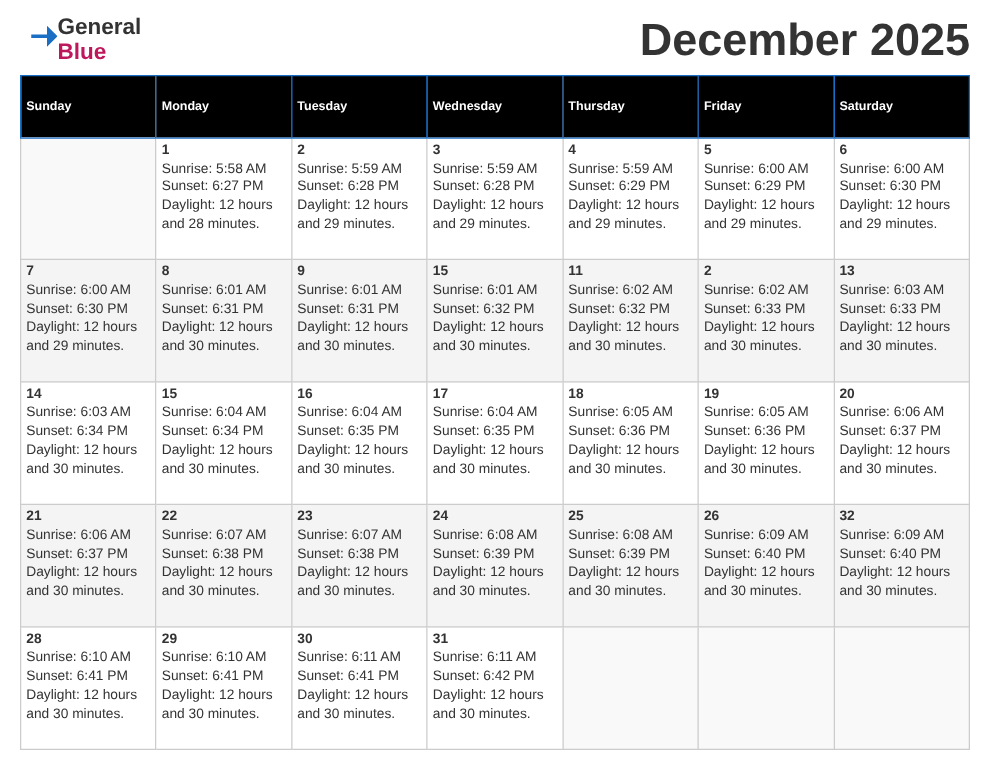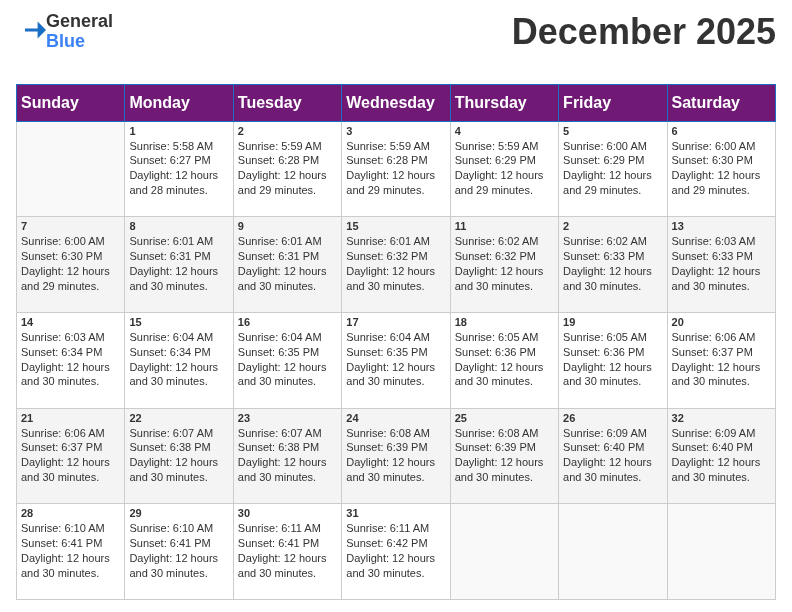--- a/index.html
+++ b/index.html
@@ -9,39 +9,38 @@
       width: 792px;
       height: 612px;
       overflow: hidden;
     }
     .page {
       width: 792px;
       height: 612px;
       padding: 12px 16px;
       display: flex;
       flex-direction: column;
-      gap: 24px;
     }
     .header {
       display: flex;
       justify-content: space-between;
       align-items: flex-start;
       margin-bottom: 8px;
     }
     .logo {
       display: flex;
       align-items: center;
     }
     .logo-text {
       font-size: 18px;
       font-weight: bold;
       line-height: 1.1;
     }
     .logo-general { color: #333; }
-    .logo-blue { color: #3b82f6; }
+    .logo-blue { color: #be185d; }
     .logo-icon {
       width: 28px;
       height: 28px;
       margin-left: 2px;
     }
     .title-block {
       text-align: left;
     }
     .month-title {
       font-size: 36px;
@@ -55,25 +54,25 @@
       margin-top: 2px;
     }
     .calendar {
       flex: 1;
       border: 1px solid #ccc;
       border-collapse: collapse;
       width: 100%;
       table-layout: fixed;
     }
     .calendar th {
-      background-color: #701a75;
+      background-color: #000000;
       color: #fff;
-      font-size: 16px;
+      font-size: 10px;
       font-weight: bold;
-      padding: 9px 4px;
+      padding: 19px 4px;
       text-align: left;
       border: 1px solid #1a6fc4;
     }
     .calendar td {
       border: 1px solid #ccc;
       vertical-align: top;
       padding: 3px 4px;
       font-size: 9.5px;
       color: #333;
       height: 88px;

